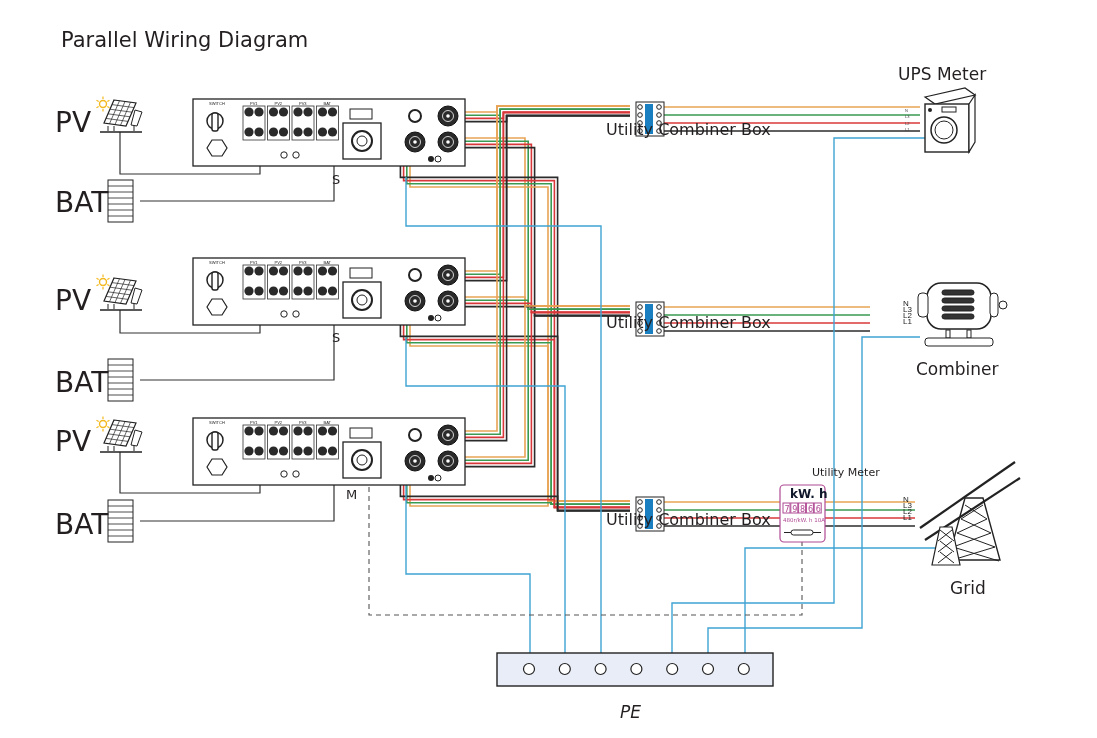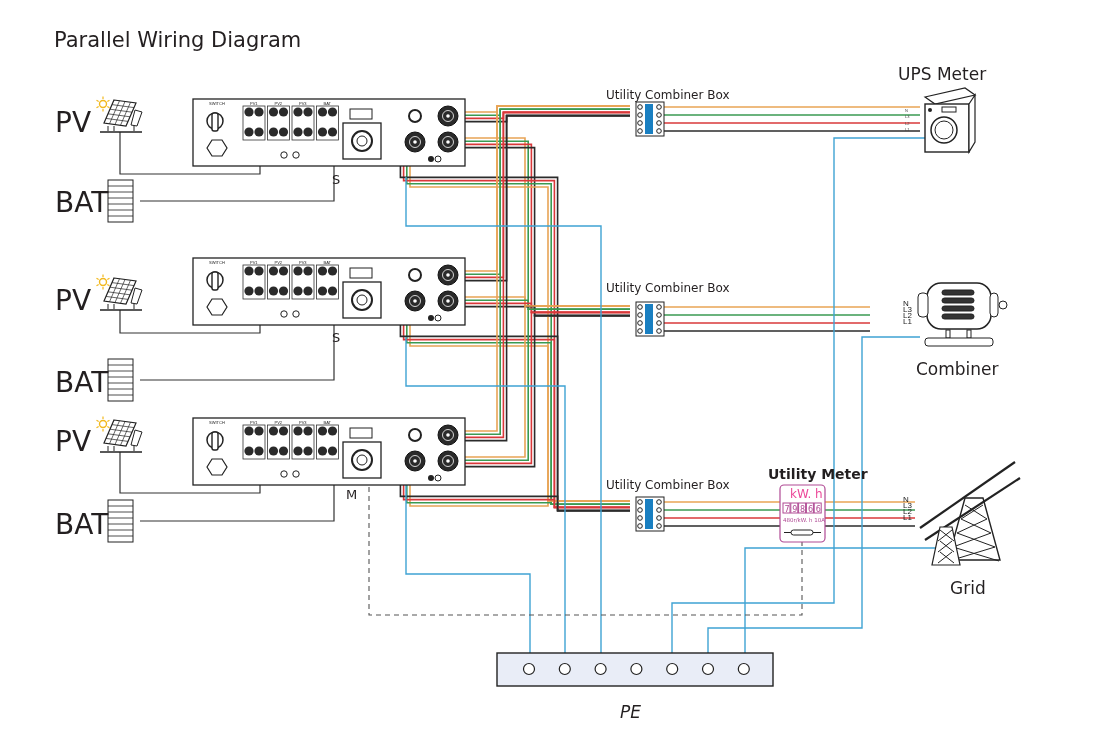--- a/index.html
+++ b/index.html
@@ -1,21 +1,21 @@
 <!DOCTYPE html>
 <html><head>
 <meta charset="utf-8">
 <style>
   html,body{margin:0;padding:0;background:#ffffff;}
   body{width:1097px;height:738px;position:relative;overflow:hidden;font-family:"Liberation Sans",sans-serif;color:#231f20;}
   #diagram{position:absolute;left:0;top:0;width:1097px;height:738px;}
   .lbl{position:absolute;font-family:"DejaVu Sans",sans-serif;color:#231f20;white-space:nowrap;}
-  .title{left:54px;top:28px;font-size:21px;}
+  .title{left:61px;top:28px;font-size:21px;}
   .side{font-size:28px;}
-  .small{font-size:12px;}
+  .small{font-size:16px;margin-top:32px;}
   .mid{font-size:17px;}
   .unitlbl{font-size:12px;}
 </style>
 </head>
 <body>
 
 <svg id="diagram" viewBox="0 0 1097 738" xmlns="http://www.w3.org/2000/svg">
   <g id="wires" fill="none" stroke-width="1.6">
       <polyline points="120,132 120,174 260,174 260,141" stroke="#333" fill="none" stroke-width="1.2"></polyline>
       <polyline points="140,201 334,201 334,141" stroke="#333" fill="none" stroke-width="1.2"></polyline>
@@ -453,17 +453,17 @@
 <div class="lbl unitlbl" style="left:346px;top:487px;font-size:13px;">M</div>
 
 <div class="lbl small" style="left:606px;top:88px;">Utility Combiner Box</div>
 <div class="lbl small" style="left:606px;top:281px;">Utility Combiner Box</div>
 <div class="lbl small" style="left:606px;top:478px;">Utility Combiner Box</div>
 
 <div class="lbl mid" style="left:898px;top:64px;">UPS Meter</div>
 <div class="lbl mid" style="left:916px;top:359px;">Combiner</div>
 <div class="lbl mid" style="left:950px;top:578px;text-align:right;">Grid</div>
 
-<div class="lbl" style="left:768px;top:466px;font-size:14px;font-weight:bold;">Utility Meter</div>
-<div class="lbl" style="left:790px;top:487px;font-size:12px;color:#ec4899;">kW. h</div>
+<div class="lbl" style="left:812px;top:466px;font-size:11px;font-weight:normal;">Utility Meter</div>
+<div class="lbl" style="left:790px;top:487px;font-size:12px;color:#0f172a;font-weight:bold;">kW. h</div>
 <div class="lbl" style="left:783px;top:517px;font-size:5.5px;color:#b04a94;">480r/kW. h  10A</div>
 
 <div class="lbl mid" style="left:620px;top:702px;font-style:italic;">PE</div>
 
 </body></html>

